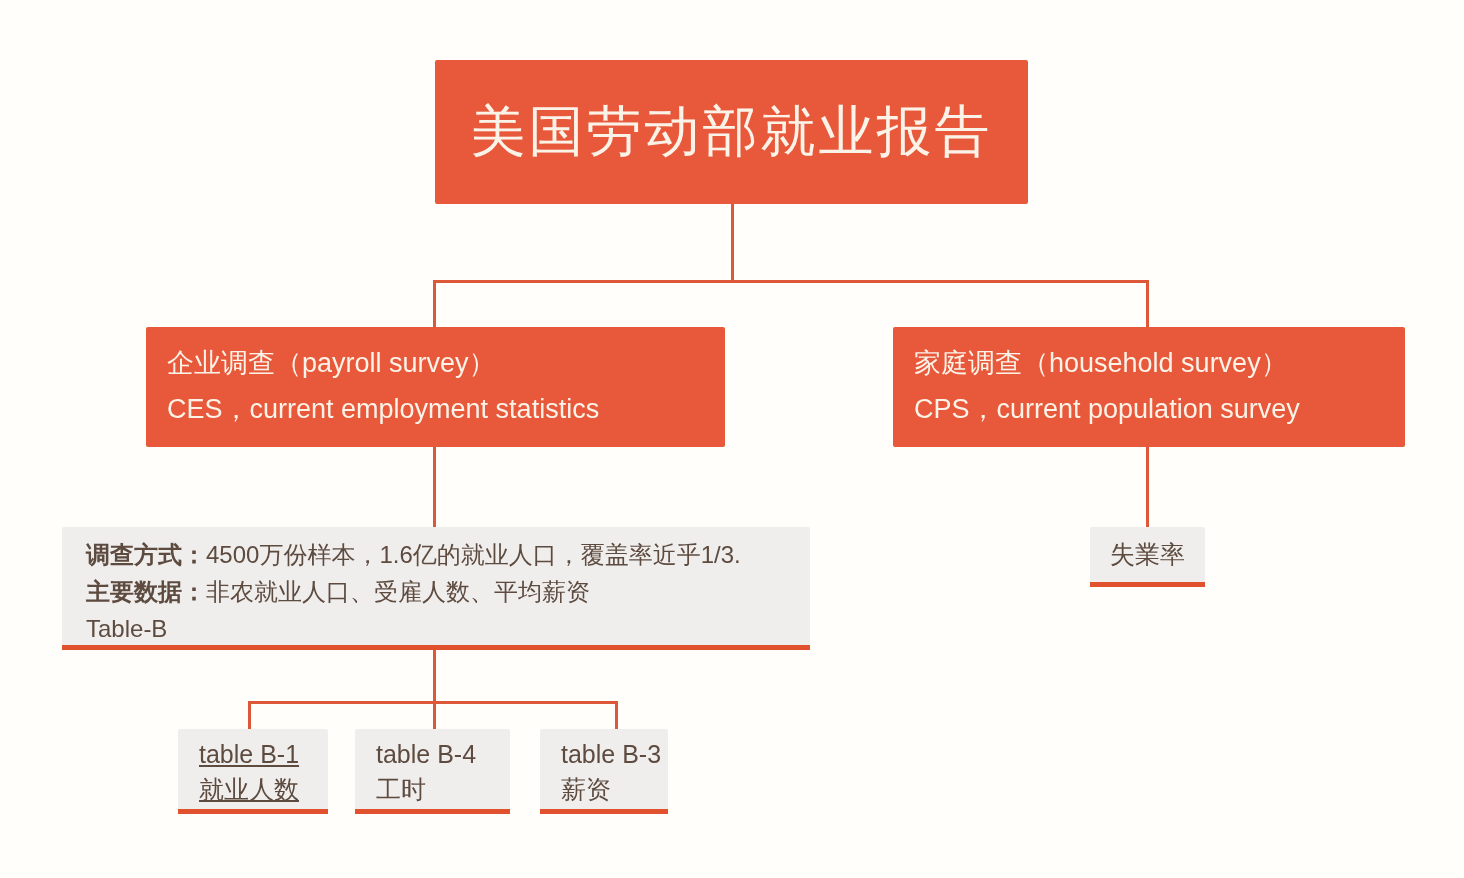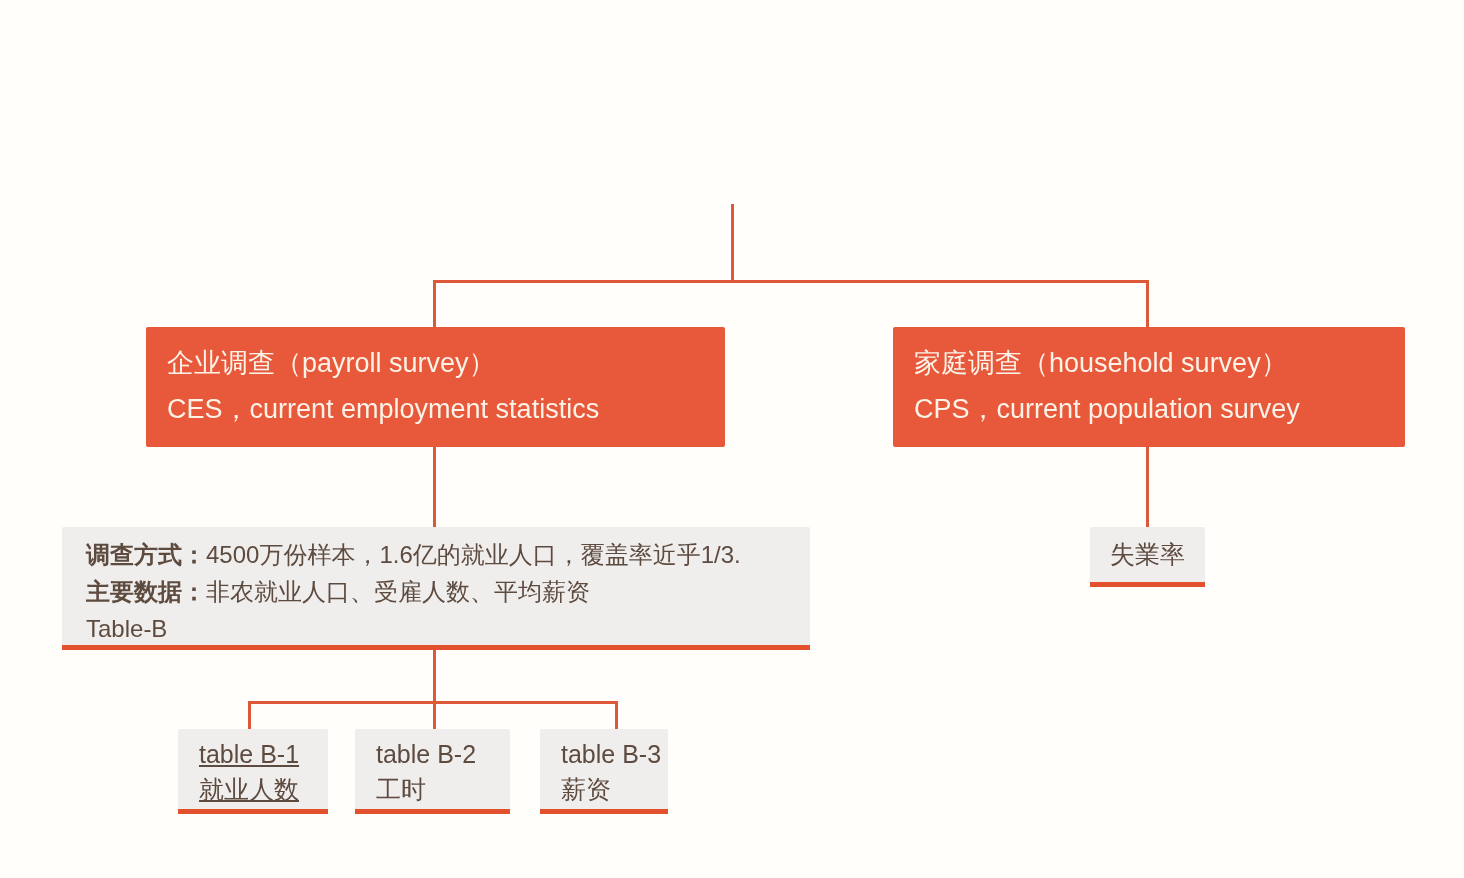--- a/index.html
+++ b/index.html
@@ -82,20 +82,23 @@
   .stem-detail{left:433px;top:650px;height:79px;}
   .hline-bottom{left:248px;top:701px;width:370px;}
   .drop-b1{left:248px;top:701px;height:28px;}
   .drop-b3{left:615px;top:701px;height:28px;}
 </style>
 </head>
 <body>
 
 <div class="canvas">
 
+  <div class="orange-box title-box">
+    <span>美国劳动部就业报告</span>
+  </div>
 
   <div class="line v stem-title"></div>
   <div class="line h hline-top"></div>
   <div class="line v drop-payroll"></div>
   <div class="line v drop-household"></div>
 
   <div class="orange-box branch-box branch-left">
     <div>企业调查（payroll survey）</div>
     <div>CES，current employment statistics</div>
   </div>
@@ -121,21 +124,21 @@
   <div class="line v stem-detail"></div>
   <div class="line h hline-bottom"></div>
   <div class="line v drop-b1"></div>
   <div class="line v drop-b3"></div>
 
   <div class="note-box table-box table-box-1">
     <div>table B-1</div>
     <div>就业人数</div>
   </div>
   <div class="note-box table-box table-box-2">
-    <div>table B-2</div>
+    <div>table B-4</div>
     <div>工时</div>
   </div>
   <div class="note-box table-box table-box-3">
     <div>table B-3</div>
     <div>薪资</div>
   </div>
 
 </div>
 
 </body></html>

